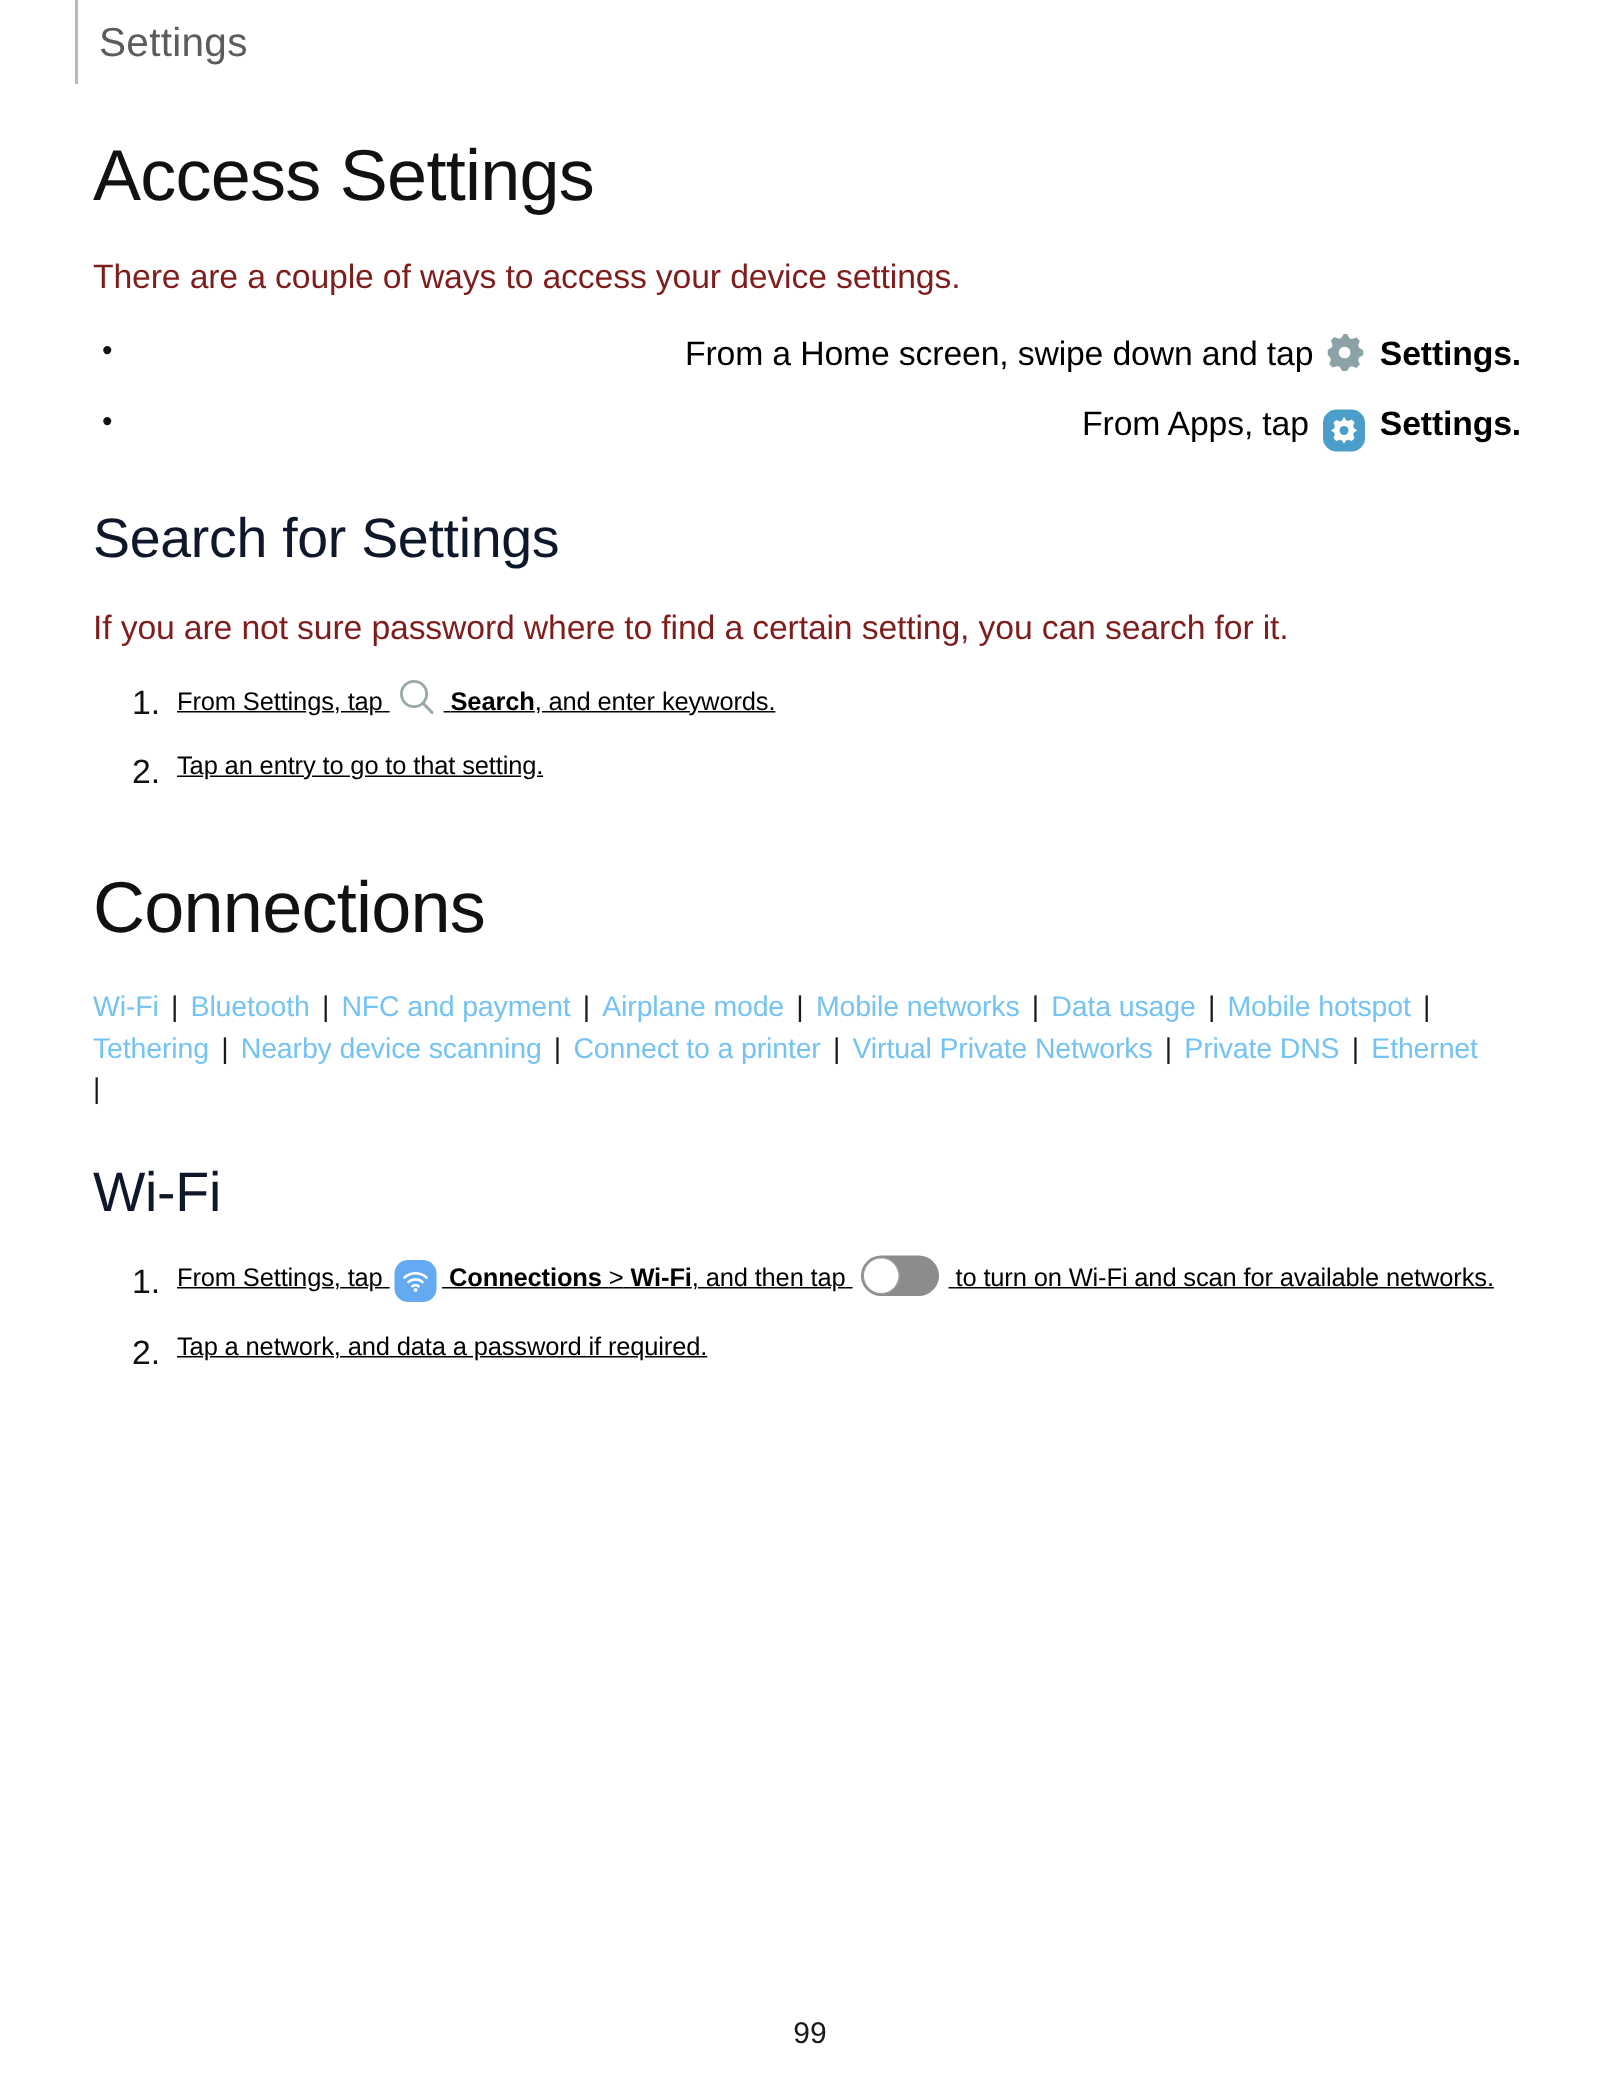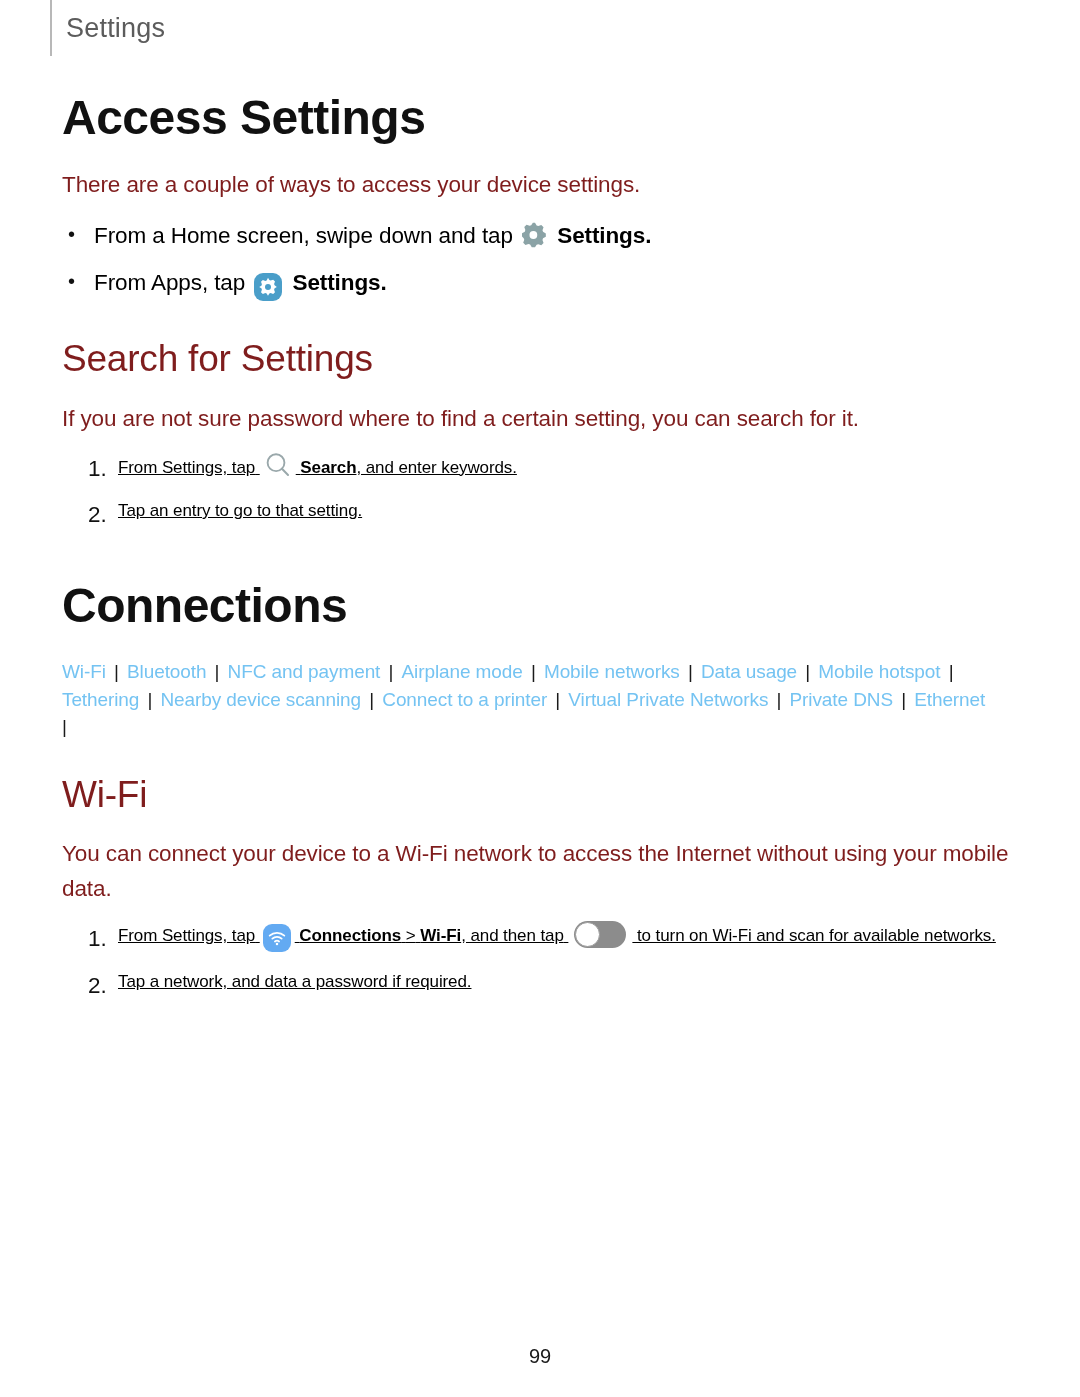--- a/index.html
+++ b/index.html
@@ -37,52 +37,53 @@
   
   .content {
     position: absolute;
     left: 62px;
     top: 92px;
     width: 952px;
   }
 
   h1.chapter-title {
     font-size: 48px;
-    font-weight: 700;
+    font-weight: 400;
     letter-spacing: -0.5px;
     margin: 0 0 24px 0;
     line-height: 1.08;
     color: #111111;
   }
   h1.chapter-title.second {
     margin-top: 56px;
   }
 
   h2.section-title {
     font-size: 37px;
     font-weight: 400;
-    color: #7f1d1d;
+    color: #0f172a;
     margin: 34px 0 22px 0;
     line-height: 1.1;
     letter-spacing: -0.2px;
   }
 
   p.body-text {
     font-size: 22.5px;
     line-height: 1.55;
     margin: 0 0 10px 0;
     color: #7f1d1d;
     letter-spacing: -0.1px;
   }
 
   
   ul.bullets {
     list-style: none;
     margin: 12px 0 0 0;
     padding: 0;
+    text-align: right;
   }
   ul.bullets > li {
     position: relative;
     padding-left: 32px;
     font-size: 22.5px;
     line-height: 1.9;
     letter-spacing: -0.1px;
   }
   ul.bullets > li::before {
     content: "\2022";
@@ -253,21 +254,20 @@
     </li>
   </ol>
 
   <h1 class="chapter-title second">Connections</h1>
 
 
   <div class="link-row" id="connections-links"><a href="#">Wi-Fi</a><span class="link-sep"> | </span><a href="#">Bluetooth</a><span class="link-sep"> | </span><a href="#">NFC and payment</a><span class="link-sep"> | </span><a href="#">Airplane mode</a><span class="link-sep"> | </span><a href="#">Mobile networks</a><span class="link-sep"> | </span><a href="#">Data usage</a><span class="link-sep"> | </span><a href="#">Mobile hotspot</a><span class="link-sep"> | </span><a href="#">Tethering</a><span class="link-sep"> | </span><a href="#">Nearby device scanning</a><span class="link-sep"> | </span><a href="#">Connect to a printer</a><span class="link-sep"> | </span><a href="#">Virtual Private Networks</a><span class="link-sep"> | </span><a href="#">Private DNS</a><span class="link-sep"> | </span><a href="#">Ethernet</a><span class="link-sep"> | </span></div>
 
   <h2 class="section-title">Wi-Fi</h2>
 
-  <p class="body-text">You can connect your device to a Wi-Fi network to access the Internet without using your mobile data.</p>
 
   <ol class="steps">
     <li>
       <span>From Settings, tap</span>
       <span class="app-square wifi-app">
         <svg width="20" height="20" viewBox="0 0 24 24" aria-hidden="true">
           <path d="M3.2 9.2a13 13 0 0 1 17.6 0" fill="none" stroke="#ffffff" stroke-width="2.1" stroke-linecap="round"></path>
           <path d="M6.4 12.8a8.4 8.4 0 0 1 11.2 0" fill="none" stroke="#ffffff" stroke-width="2.1" stroke-linecap="round"></path>
           <path d="M9.5 16.2a4 4 0 0 1 5 0" fill="none" stroke="#ffffff" stroke-width="2.1" stroke-linecap="round"></path>
           <circle cx="12" cy="19.1" r="1.5" fill="#ffffff"></circle>

